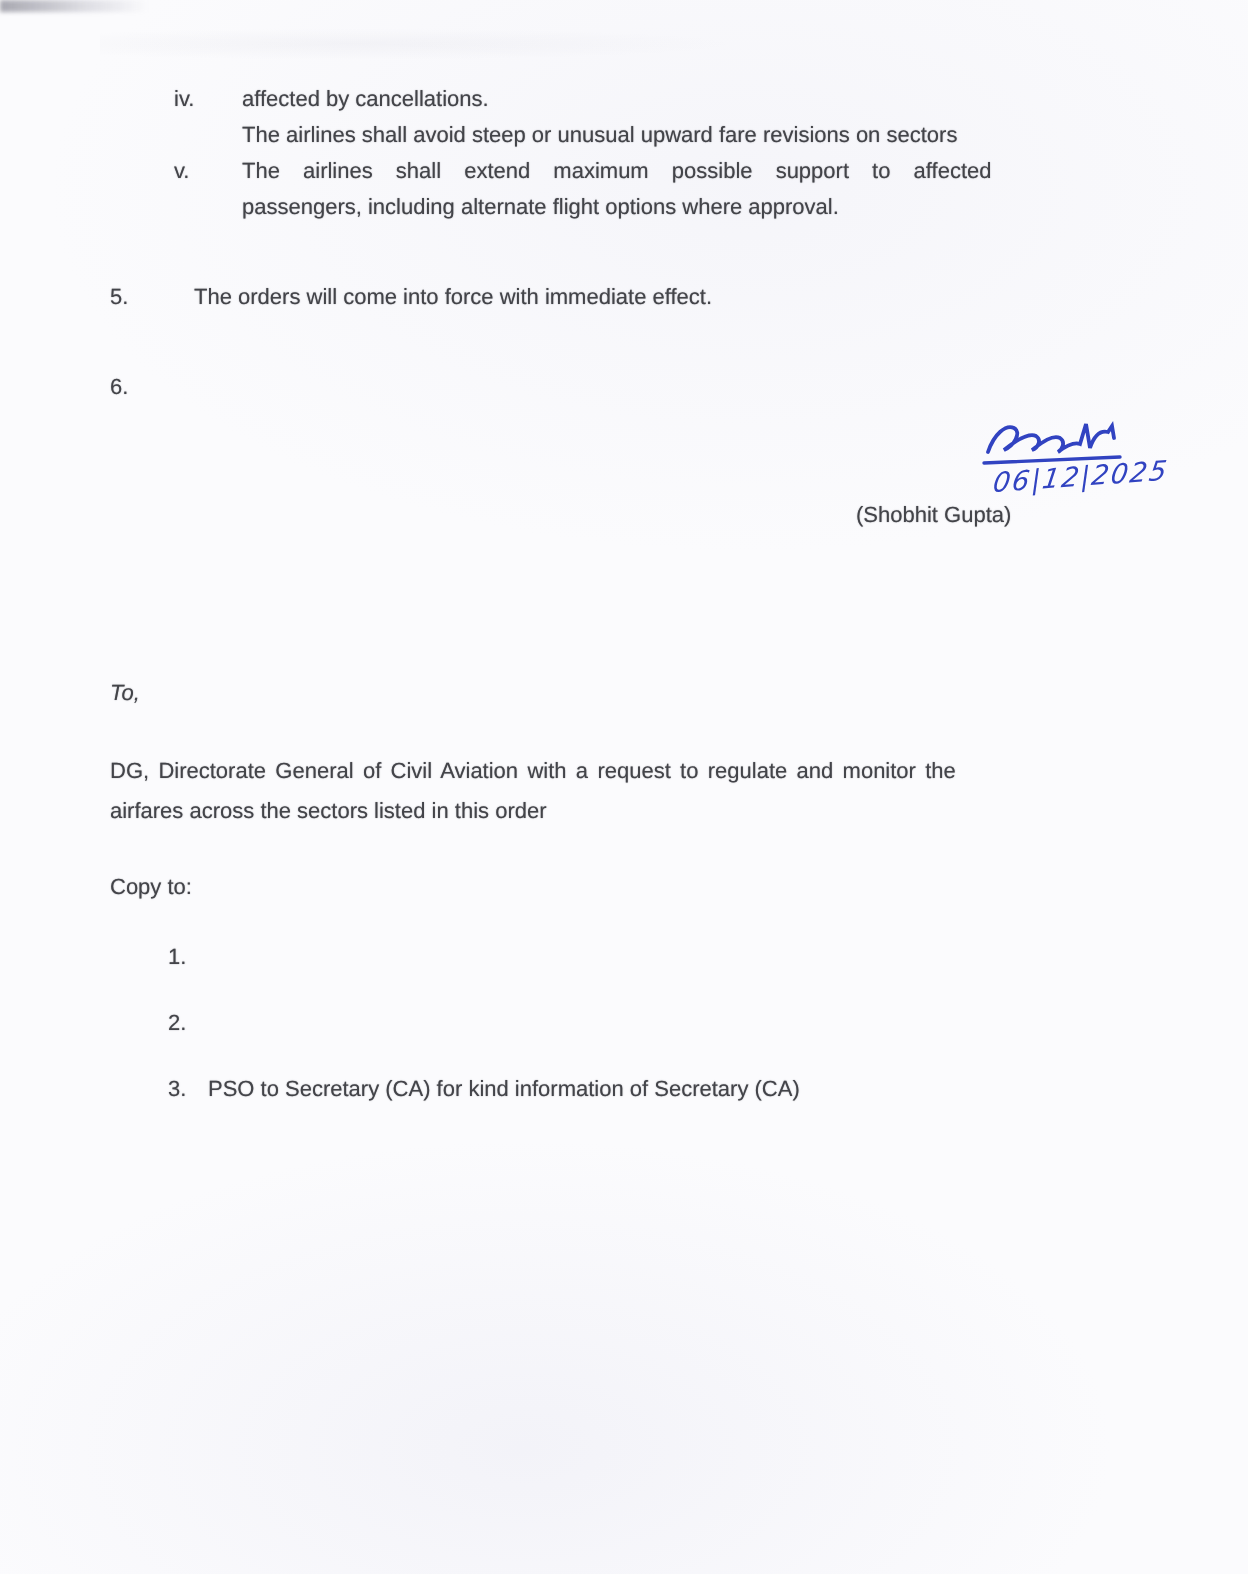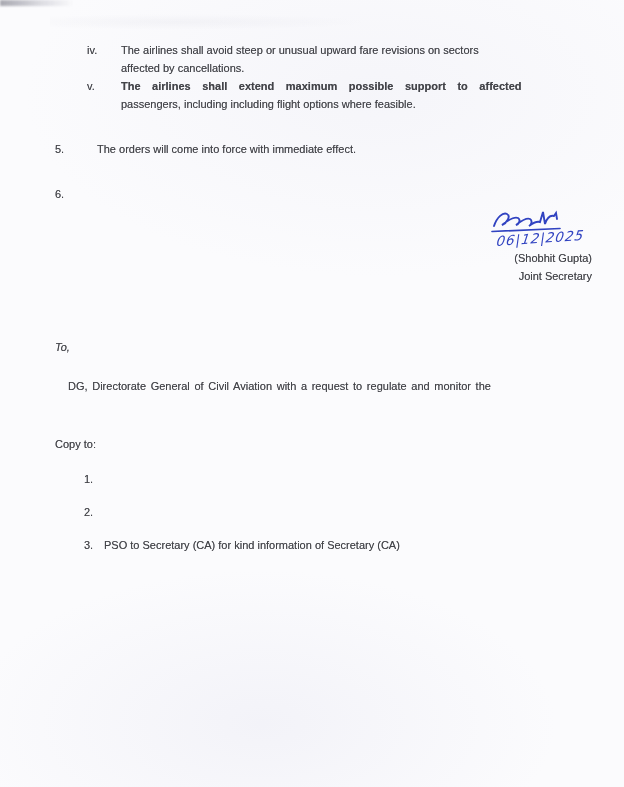--- a/index.html
+++ b/index.html
@@ -31,46 +31,46 @@
   }
   .streak-top{
     position:absolute;left:50px;top:14px;width:320px;height:16px;
     background:radial-gradient(ellipse at 40% 50%, rgba(150,150,170,0.07), transparent 70%);
   }
   
   .item{display:flex;}
   .rmark{min-width:34px;}
   .cmark{min-width:42px;}
   .nmark{min-width:20px;}
-  .wide-spacing{word-spacing:8.5px;font-weight:bold;}
+  .wide-spacing{word-spacing:8.5px;}
   .slight-spacing{word-spacing:1.6px;}
   .copy-item{margin-bottom:15px;}
-  .sig-name-block{width:164px;text-align:right;line-height:17.5px;}
+  .sig-name-block{width:164px;text-align:left;line-height:17.5px;}
 </style>
 </head>
 <body>
 
 <div class="doc">
 
   <div class="smudge-tl"></div>
   <div class="streak-top"></div>
 
   <div class="abs txt" style="left:87px;top:41px;">
     <div class="item">
       <span class="rmark">iv.</span>
       <div>
+        <div>affected by cancellations.</div>
         <div>The airlines shall avoid steep or unusual upward fare revisions on sectors</div>
-        <div>affected by cancellations.</div>
       </div>
     </div>
     <div class="item">
       <span class="rmark">v.</span>
       <div>
         <div class="wide-spacing">The airlines shall extend maximum possible support to affected</div>
-        <div>passengers, including including flight options where feasible.</div>
+        <div>passengers, including alternate flight options where approval.</div>
       </div>
     </div>
   </div>
 
   <div class="abs txt item" style="left:55px;top:140px;">
     <span class="cmark">5.</span>
     <span>The orders will come into force with immediate effect.</span>
   </div>
 
   <div class="abs txt item" style="left:55px;top:185px;">
@@ -82,27 +82,27 @@
              C32,17 38,12 42,14 C45,16 43,20 41,21 C45,18 49,16 52,17
              L55,7 L57,19 C59,13 62,10 66,11 L68,8 L69,14" fill="none" stroke="#3143c1" stroke-width="1.9" stroke-linecap="round"></path>
     <path d="M4,26.5 L72,23.5" fill="none" stroke="#3143c1" stroke-width="1.7" stroke-linecap="round"></path>
     <g transform="translate(8,41) rotate(-4) skewX(-12)">
       <text x="0" y="0" font-size="13.5" letter-spacing="1" fill="#3143c1" font-family="DejaVu Sans, sans-serif" font-style="italic">06|12|2025</text>
     </g>
   </svg>
 
   <div class="abs txt sig-name-block" style="left:428px;top:250px;">
     <div>(Shobhit Gupta)</div>
-    <div>Joint Secretary</div>
   </div>
 
   <div class="abs txt" style="left:55px;top:338px;font-style:italic;">To,</div>
 
-  <div class="abs txt" style="left:55px;top:376px;line-height:20px;margin-left:13px;">
+  <div class="abs txt" style="left:55px;top:376px;line-height:20px;">
     <div class="slight-spacing">DG, Directorate General of Civil Aviation with a request to regulate and monitor the</div>
+    <div>airfares across the sectors listed in this order</div>
   </div>
 
   <div class="abs txt" style="left:55px;top:435px;">Copy to:</div>
 
   <div class="abs txt" style="left:84px;top:470px;">
     <div class="item copy-item">
       <span class="nmark">1.</span>
     </div>
     <div class="item copy-item">
       <span class="nmark">2.</span>

